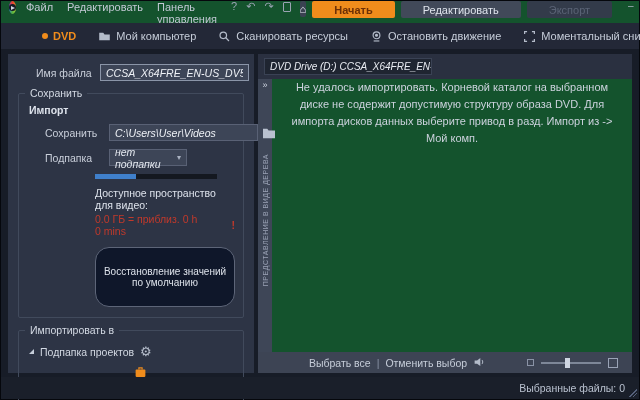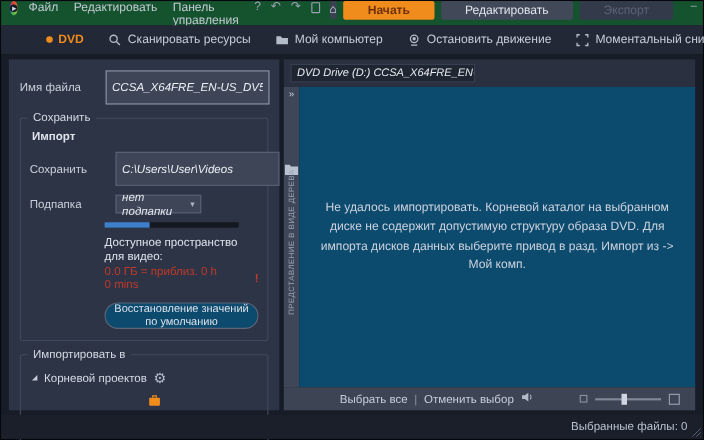--- a/index.html
+++ b/index.html
@@ -43,44 +43,44 @@
                background:#8a4a00; }
   .tab svg { display:block; }
 
   
   .content { flex:1; display:flex; min-height:0; }
 
   
   .left-panel { width:246px; margin:5px 4px 4px 7px; background:#2d3445; padding:10px 10px 8px;
                 font-size:10.5px; color:#c9cfda; flex:0 0 auto; }
   .row { display:flex; align-items:center; margin-bottom:8px; }
-  .row-label { width:78px; flex:0 0 auto; }
-  .text-input { flex:1; height:31px; background:#3d4557; border:1px solid #8b95a8;
+  .row-label { width:64px; flex:0 0 auto;margin-left:18px; }
+  .text-input { flex:1; height:17px; background:#3d4557; border:1px solid #8b95a8;
                 color:#eef1f6; font-style:italic; font-size:10.5px; padding:0 5px;
                 font-family:"Liberation Sans", sans-serif; }
   .text-input.dim-border { border-color:#596175; }
   .groupbox { border:1px solid #414a5c; border-radius:2px; padding:8px 8px 10px; margin-top:12px;
               position:relative; }
   .legend { position:absolute; top:-7px; left:6px; background:#2d3445; padding:0 5px;
             font-size:10.5px; color:#d3d9e3; }
   .video-label { font-weight:bold; color:#dde2eb; margin:2px 0 8px 2px; }
   .folder-btn { width:18px; height:16px; display:flex; align-items:center; justify-content:center;
                 margin-left:4px; }
   .select-box { width:78px; height:17px; background:#3d4557; border:1px solid #596175;
                 display:flex; align-items:center; padding:0 5px; color:#e4e8ef;
                 font-style:italic; }
   .select-arrow { margin-left:auto; font-size:8px; color:#aab2c2; font-style:normal; }
   .indent-col { margin-left:68px; }
   .progress-track { width:122px; height:5px; background:#141820; margin:4px 0 8px; }
   .progress-fill { height:100%; background:#3f7fca; }
   .space-label { color:#dde2eb; margin-bottom:2px; }
   .space-row { display:flex; align-items:center; color:#c0392b; }
   .warn-mark { margin-left:34px; font-weight:bold; color:#c0392b; }
-  .restore-btn { display:block; margin:10px 0 0 auto; background:#0c4a6e; border:1px solid #5d6578;
-                 color:#dde2ea; font-size:10px; padding:0 7px; border-radius:14px;
+  .restore-btn { display:block; margin:10px 0 0 auto; background:#0f172a; border:1px solid #5d6578;
+                 color:#dde2ea; font-size:10px; padding:18px 7px; border-radius:14px;
                  font-family:"Liberation Sans", sans-serif; }
   .bins-row { display:flex; align-items:center; gap:6px; margin:6px 0 8px 2px; color:#d3d9e3; }
   .tree-caret { width:0; height:0; border-bottom:5px solid #c6cdd9; border-left:5px solid transparent; }
   .gear-glyph { color:#b4bcca; font-size:13px; line-height:1; }
   .bin-item { display:flex; align-items:center; gap:6px; margin-left:18px; color:#f08c1c;flex-direction:column; }
   .start-btn { display:block; margin:20px auto 0; background:#3a4252; border:1px solid #4a5264;
                color:#667085; font-size:11px; padding:5px 22px; border-radius:2px;
                font-family:"Liberation Sans", sans-serif; }
 
   
@@ -89,21 +89,21 @@
                flex:0 0 auto; }
   .drive-select { width:168px; height:17px; background:#1f2531; border:1px solid #3a4254;
                   display:flex; align-items:center; padding:0 5px; color:#e8ebf1;
                   font-size:10px; font-style:italic; white-space:nowrap; overflow:hidden; }
   .rp-body { flex:1; display:flex; min-height:0; }
   .tree-strip { width:14px; background:#3e4657; display:flex; flex-direction:column;
                 align-items:center; padding:2px 0; flex:0 0 auto; }
   .strip-arrow { color:#cfd6e2; font-size:9px; line-height:1; }
   .strip-label { margin:auto 0; writing-mode:vertical-rl; transform:rotate(180deg);
                  font-size:7px; letter-spacing:0.5px; color:#9ba3b6; white-space:nowrap; }
-  .preview { flex:1; background:#0c4a6e; display:flex; align-items:center; justify-content:center;
+  .preview { flex:1; background:#14532d; display:flex; justify-content:center;
              padding:0 18px; }
   .error-text { max-width:352px; text-align:center; font-size:11px; line-height:1.55;
                 color:#ccd2dd; }
   .rp-footer { height:21px; background:#3d4454; display:flex; align-items:center;
                font-size:10.5px; color:#c6cdd9; padding:0 10px; flex:0 0 auto; }
   .sel-cluster { margin-left:auto; display:flex; align-items:center; gap:6px; }
   .link-sep { color:#8a93a6; }
   .zoom-ctrl { margin-left:auto; margin-right:4px; display:flex; align-items:center; gap:7px; }
   .zoom-sq-small { width:7px; height:7px; border:1px solid #8a93a6; }
   .zoom-sq-big { width:10px; height:10px; border:1px solid #9aa3b6; }
@@ -146,34 +146,34 @@
   </div>
 
   <div class="tabbar">
     <div class="tab active">
       <span class="disc-icon"></span>
       <span>DVD</span>
     </div>
     <span class="tab-sep"></span>
     <div class="tab">
       <span>
+          <svg width="13" height="13" viewBox="0 0 16 16">
+            <path d="M1.5 3.5h5l1.5 2h6.5v7h-13z" fill="#b4bcca"></path>
+          </svg>
+        </span>
+      <span>Мой компьютер</span>
+    </div>
+    <div class="tab">
+      <span>
           <svg width="13" height="13" viewBox="0 0 16 16" fill="none" stroke="#b4bcca" stroke-width="1.5">
             <circle cx="6.5" cy="6.5" r="4"></circle>
             <line x1="9.6" y1="9.6" x2="13.5" y2="13.5"></line>
           </svg>
         </span>
       <span>Сканировать ресурсы</span>
-    </div>
-    <div class="tab">
-      <span>
-          <svg width="13" height="13" viewBox="0 0 16 16">
-            <path d="M1.5 3.5h5l1.5 2h6.5v7h-13z" fill="#b4bcca"></path>
-          </svg>
-        </span>
-      <span>Мой компьютер</span>
     </div>
     <div class="tab">
       <span>
           <svg width="13" height="13" viewBox="0 0 16 16" fill="none" stroke="#b4bcca" stroke-width="1.4">
             <circle cx="8" cy="6.5" r="4.2"></circle>
             <circle cx="8" cy="6.5" r="1.2" fill="#b4bcca"></circle>
             <path d="M4.5 13.5h7"></path>
           </svg>
         </span>
       <span>Остановить движение</span>
@@ -230,21 +230,21 @@
             <span class="warn-mark">!</span>
           </div>
           <button class="restore-btn">Восстановление значений по умолчанию</button>
         </div>
       </div>
 
       <div class="groupbox" style="padding-bottom:14px;">
         <span class="legend">Импортировать в</span>
         <div class="bins-row">
           <span class="tree-caret"></span>
-          <span>Корневой проектов</span>
+          <span>Подпапка проектов</span>
           <span class="gear-glyph">⚙</span>
         </div>
         <div class="bin-item">
           <span>
             <svg width="13" height="12" viewBox="0 0 16 14">
                 <path d="M6 4V2h4v2" fill="none" stroke="#f08c1c" stroke-width="1.4"></path>
                 <rect x="2" y="4" width="12" height="9" rx="1" fill="#f08c1c"></rect>
               </svg>
           </span>
           <span>The Sky is the Limit</span>

